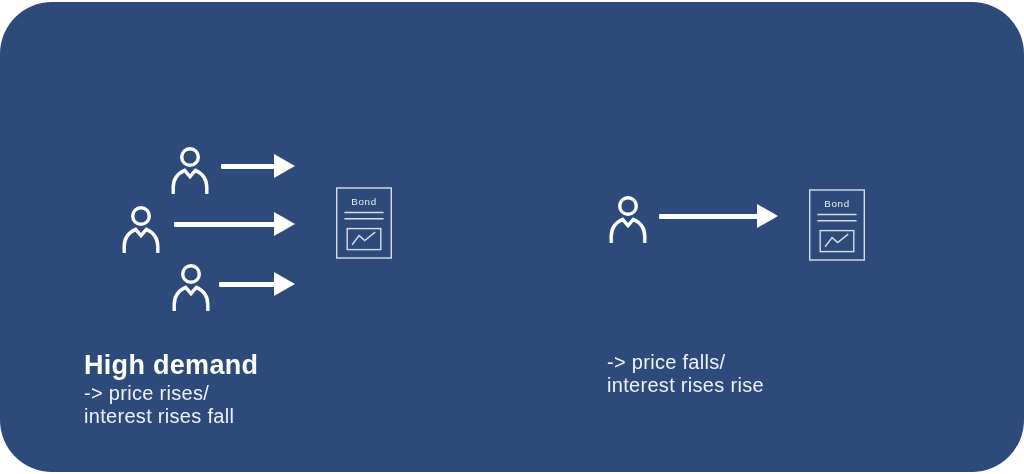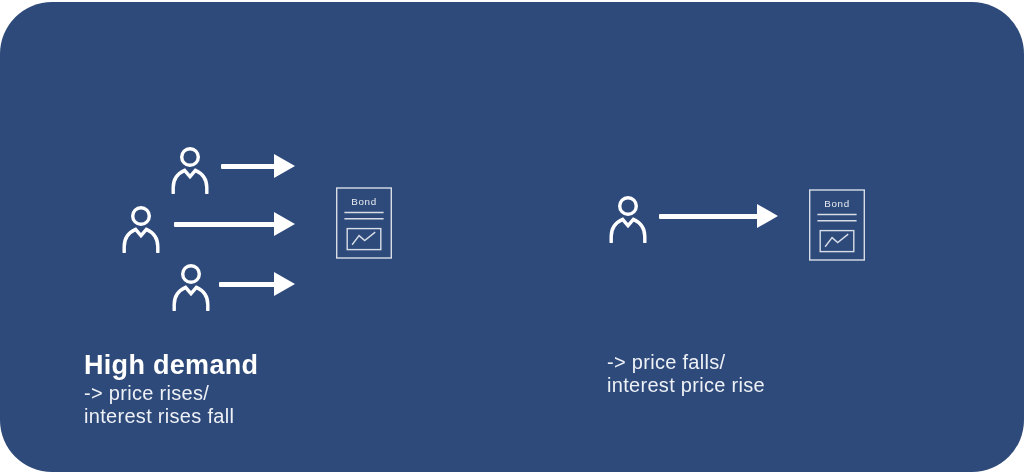--- a/index.html
+++ b/index.html
@@ -137,16 +137,16 @@
     <h2 class="section-heading">High demand</h2>
     <p class="section-effect">
       <span>-&gt; price rises/</span><br>
       <span>interest rises fall</span>
     </p>
   </div>
 
   <div class="section-text" style="left:607px;">
     <p class="section-effect">
       <span>-&gt; price falls/</span><br>
-      <span>interest price rise</span>
+      <span>interest rises rise</span>
     </p>
   </div>
 </div>
 
 </body></html>

